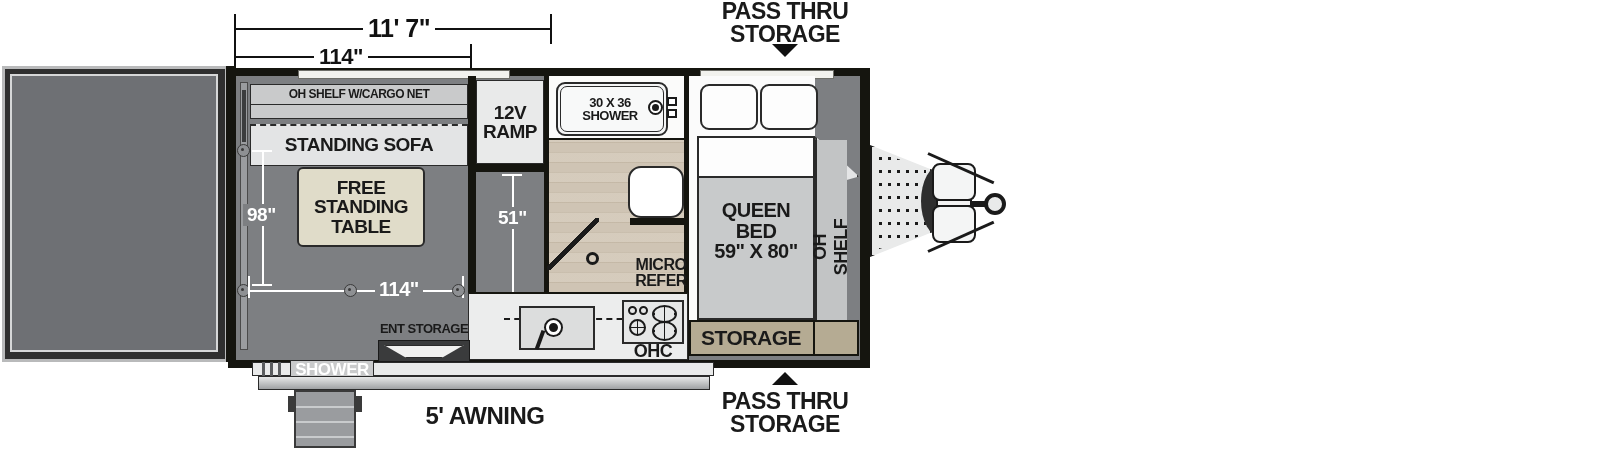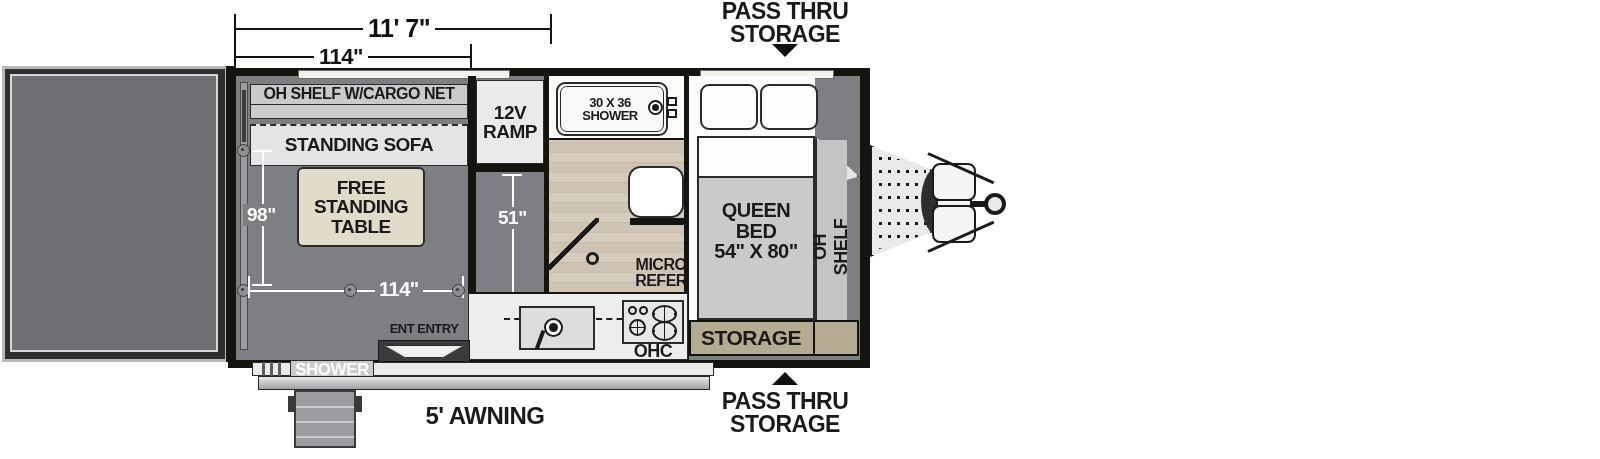--- a/index.html
+++ b/index.html
@@ -137,21 +137,21 @@
   <div class="win" style="left:700px;top:70px;width:132px;height:7px;"></div>
 
   <div class="abs" style="left:240px;top:82px;width:8px;height:268px;background:#9a9c9f;
               border:1px solid #4a4a4a;"></div>
   <div class="abs" style="left:242px;top:90px;width:4px;height:52px;background:#3b3c3d;"></div>
   <div class="bolt" style="left:237px;top:144px;"></div>
   <div class="bolt" style="left:237px;top:284px;"></div>
 
   <div class="abs" id="ohshelf"></div>
   <div class="abs" id="ohshelf2"></div>
-  <div class="lbl" style="left:250px;top:84px;width:218px;height:21px;font-size:16px;">OH SHELF W/CARGO NET</div>
+  <div class="lbl" style="left:250px;top:84px;width:218px;height:21px;font-size:12px;">OH SHELF W/CARGO NET</div>
 
   <div class="abs" id="sofa"></div>
   <div class="lbl" style="left:250px;top:124px;width:218px;height:42px;font-size:19px;">STANDING SOFA</div>
 
   <div class="abs" id="table"></div>
   <div class="lbl" style="left:297px;top:167px;width:128px;height:80px;font-size:19px;">FREE
 STANDING
 TABLE</div>
 
   <div>
@@ -235,21 +235,21 @@
   <div class="abs" id="bedarea"></div>
   <div class="abs" id="mattress"></div>
   <div class="abs" id="sheet"></div>
   <div class="pillow" style="left:700px;top:84px;width:54px;height:42px;"></div>
   <div class="pillow" style="left:760px;top:84px;width:54px;height:42px;"></div>
 
   <div class="abs" style="left:815px;top:136px;width:44px;height:52px;background:#e4e5e6;
               border:2px solid #2a2a2a;clip-path:polygon(0 0,100% 78%,8% 100%);"></div>
   <div class="lbl" style="left:697px;top:195px;width:118px;height:72px;font-size:20px;">QUEEN
 BED
-54" X 80"</div>
+59" X 80"</div>
   <div class="abs" id="oshelf"></div>
   <div class="vtxtw" style="left:795px;top:224px;width:72px;font-size:18px;color:#1a1a1a;background:transparent;
               transform:rotate(-90deg);text-align:center;">OH SHELF</div>
 
   <div class="abs" style="left:689px;top:320px;width:170px;height:36px;background:#b5ab93;
               border:2px solid #15150f;"></div>
   <div class="abs" style="left:813px;top:320px;width:2px;height:36px;background:#15150f;"></div>
   <div class="lbl" style="left:689px;top:320px;width:124px;height:36px;font-size:21px;">STORAGE</div>
 
   <div class="abs" id="hitchwall"></div>
@@ -270,21 +270,21 @@
   <div class="abs" style="left:928px;top:152px;width:72px;height:3px;background:#1a1a1a;
               transform:rotate(24deg);transform-origin:left center;"></div>
   <div class="abs" style="left:928px;top:250px;width:72px;height:3px;background:#1a1a1a;
               transform:rotate(-24deg);transform-origin:left center;"></div>
   <div class="abs" style="left:972px;top:201px;width:26px;height:6px;background:#1a1a1a;"></div>
   <div class="abs" style="left:984px;top:193px;width:22px;height:22px;border-radius:50%;
               background:#e9eaea;border:4px solid #1a1a1a;"></div>
 
   <div class="abs" id="entcenter"></div>
   <div class="abs" id="entcinner" style="clip-path:polygon(0 0,100% 0,72% 100%,28% 100%);"></div>
-  <div class="lbl" style="left:376px;top:320px;width:96px;height:18px;font-size:13px;">ENT ENTRY</div>
+  <div class="lbl" style="left:376px;top:320px;width:96px;height:18px;font-size:13px;">ENT STORAGE</div>
 
   <div class="abs" style="left:252px;top:362px;width:462px;height:14px;background:#e9eaea;
               border:1.5px solid #2a2a2a;"></div>
   <div class="abs" id="entry"></div>
   <div class="lbl wht" style="left:290px;top:360px;width:84px;height:20px;font-size:17px;">SHOWER</div>
   <div class="abs" style="left:262px;top:362px;width:3px;height:20px;background:#5a5c5e;"></div>
   <div class="abs" style="left:270px;top:362px;width:3px;height:20px;background:#5a5c5e;"></div>
   <div class="abs" style="left:278px;top:362px;width:3px;height:20px;background:#5a5c5e;"></div>
 
   <div class="abs" id="awningbar"></div>

